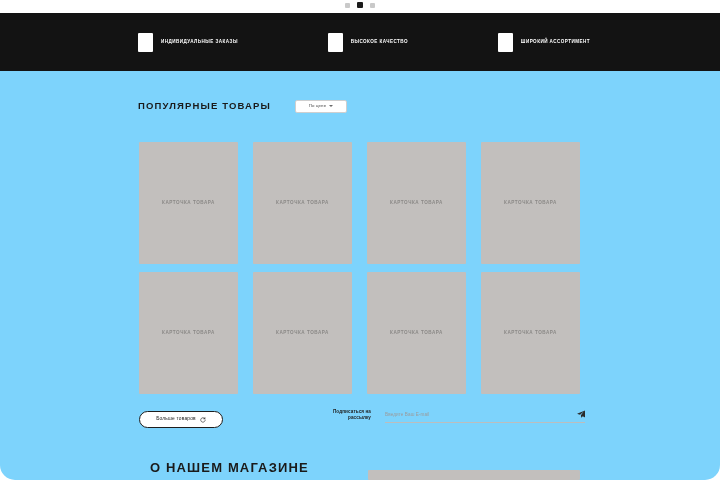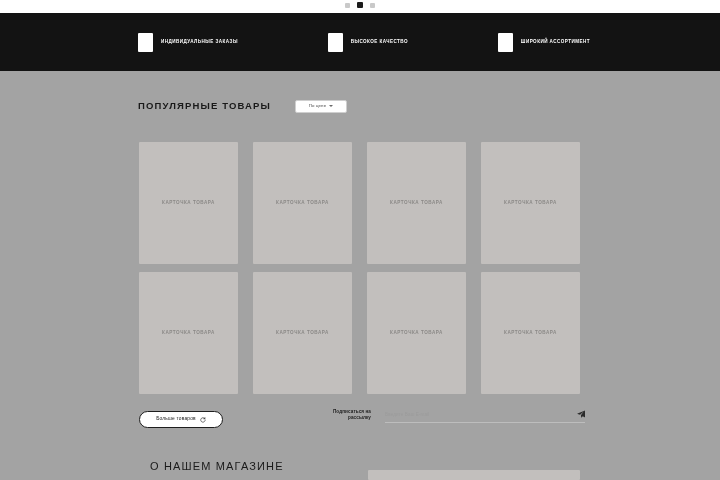--- a/index.html
+++ b/index.html
@@ -13,21 +13,22 @@
     overflow: hidden;
     background: #ffffff;
     font-family: "Liberation Sans", "DejaVu Sans", sans-serif;
     -webkit-font-smoothing: antialiased;
   }
 
   #page {
     position: relative;
     width: 720px;
     height: 480px;
-    background: #a3a3a3;
+    background: #7dd3fc;
+    border-radius: 15px;
   }
 
   
   .hero-strip {
     position: absolute;
     left: 0;
     top: 0;
     width: 720px;
     height: 18px;
     background: #ffffff;
@@ -250,22 +251,22 @@
     height: 8px;
     flex: 0 0 auto;
     display: block;
   }
 
   
   .about-title {
     position: absolute;
     left: 138px;
     top: 461px;
-    font-size: 11px;
-    font-weight: 400;
+    font-size: 13px;
+    font-weight: 700;
     letter-spacing: 1.15px;
     color: #1a1a1a;
     line-height: 1;
     white-space: nowrap;
     padding-left: 12px;
   }
   .about-block {
     position: absolute;
     left: 368px;
     top: 470px;

